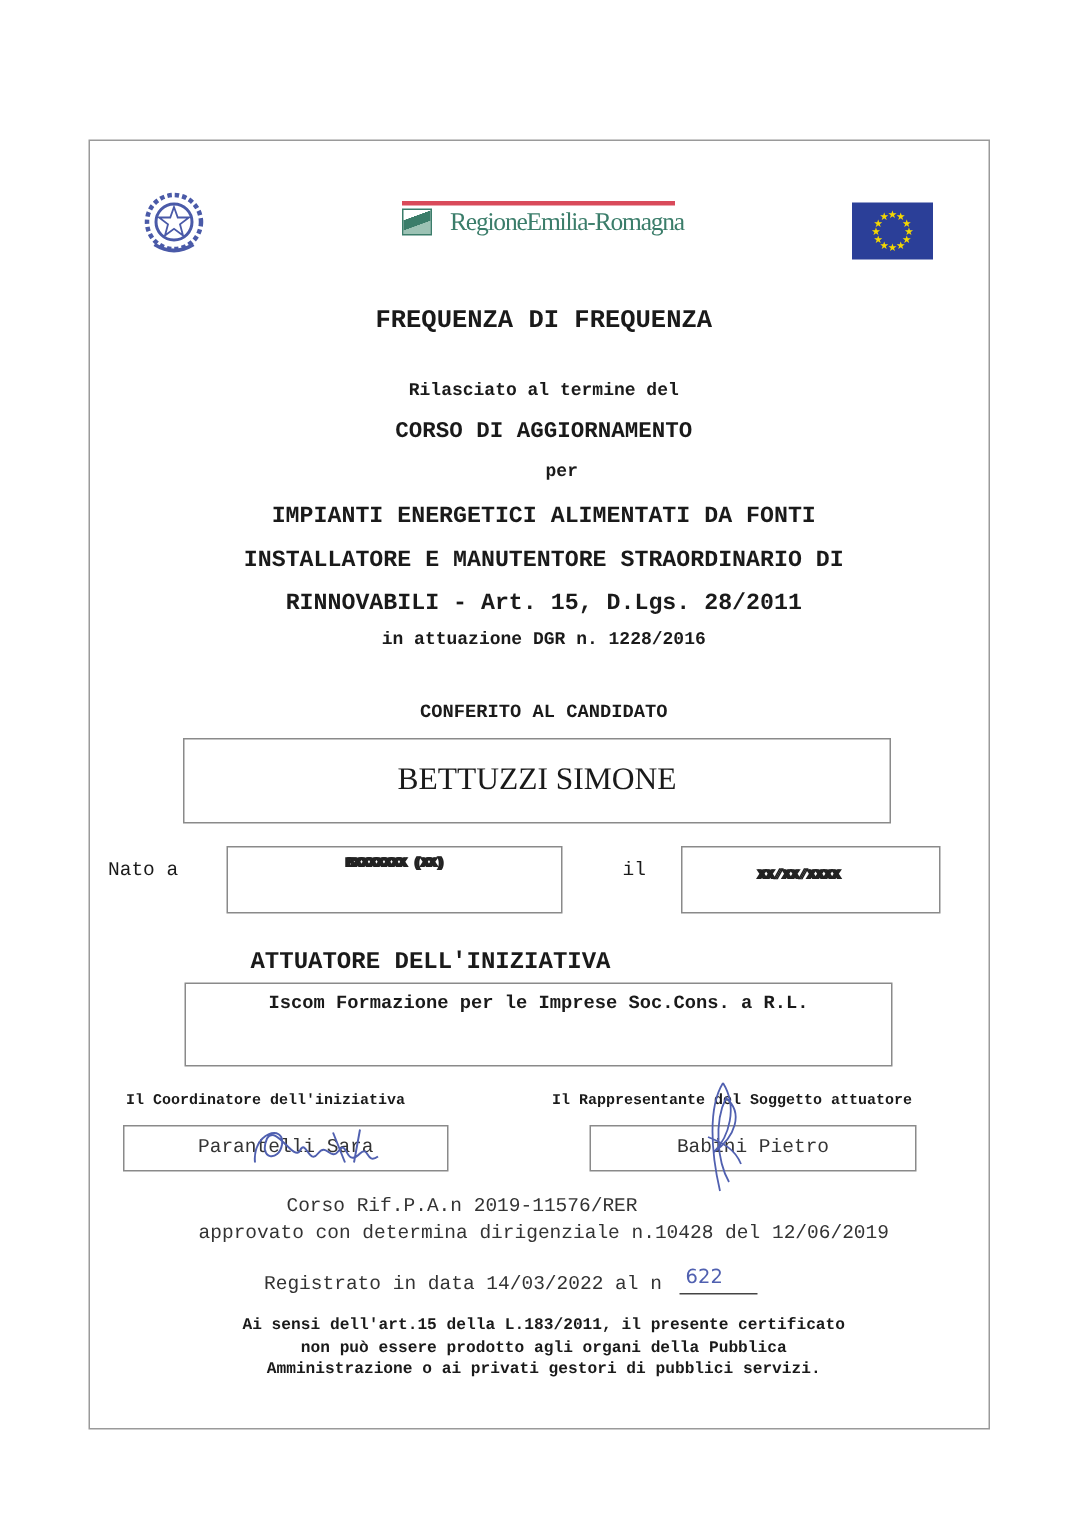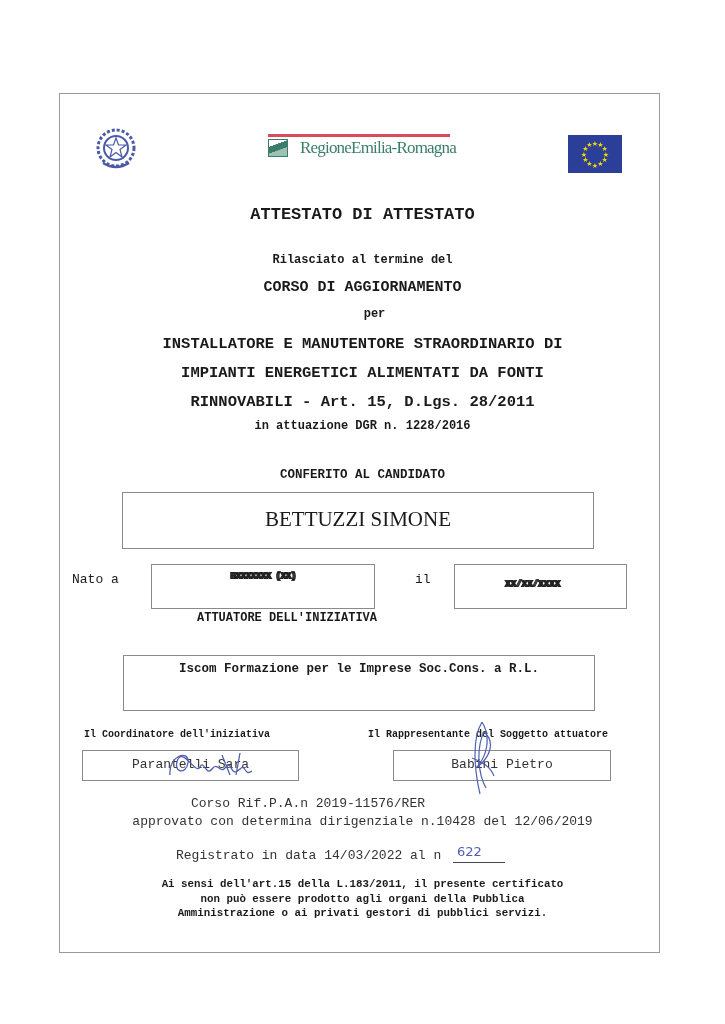--- a/index.html
+++ b/index.html
@@ -46,47 +46,47 @@
       <text x="17.473720558371173" y="27" font-size="7" text-anchor="middle" fill="#f5d800">★</text>
       <text x="16" y="21.5" font-size="7" text-anchor="middle" fill="#f5d800">★</text>
       <text x="17.473720558371173" y="16.000000000000004" font-size="7" text-anchor="middle" fill="#f5d800">★</text>
       <text x="21.499999999999993" y="11.973720558371177" font-size="7" text-anchor="middle" fill="#f5d800">★</text>
       <text x="26.999999999999996" y="10.5" font-size="7" text-anchor="middle" fill="#f5d800">★</text>
       <text x="32.5" y="11.973720558371175" font-size="7" text-anchor="middle" fill="#f5d800">★</text>
       <text x="36.52627944162882" y="15.999999999999995" font-size="7" text-anchor="middle" fill="#f5d800">★</text>
     </svg>
 </div>
 
-<div class="abs mono b center" style="left:0;width:725px;top:205px;font-size:17px;">ATTESTATO DI ATTESTATO</div>
+<div class="abs mono b center" style="left:0;width:725px;top:205px;font-size:17px;">FREQUENZA DI FREQUENZA</div>
 <div class="abs mono b center" style="left:0;width:725px;top:253px;font-size:12px;">Rilasciato al termine del</div>
 <div class="abs mono center" style="left:0;width:725px;top:279px;font-size:15px;font-weight:600;">CORSO DI AGGIORNAMENTO</div>
 <div class="abs mono b center" style="left:0;width:725px;top:307px;font-size:12px;padding-left:12px;">per</div>
 
 <div class="abs mono b center" style="left:0;width:725px;top:330px;font-size:15.5px;line-height:29px;">
+  <div>IMPIANTI ENERGETICI ALIMENTATI DA FONTI</div>
   <div>INSTALLATORE E MANUTENTORE STRAORDINARIO DI</div>
-  <div>IMPIANTI ENERGETICI ALIMENTATI DA FONTI</div>
   <div>RINNOVABILI - Art. 15, D.Lgs. 28/2011</div>
 </div>
 <div class="abs mono b center" style="left:0;width:725px;top:419px;font-size:12px;">in attuazione DGR n. 1228/2016</div>
 
 <div class="abs mono b center" style="left:0;width:725px;top:468px;font-size:12.5px;">CONFERITO AL CANDIDATO</div>
 <div class="box" style="left:122px;top:492px;width:472px;height:57px;">
   <div class="serif center" style="position:absolute;left:0;right:0;top:14px;font-size:21px;">BETTUZZI SIMONE</div>
 </div>
 
 <div class="abs mono" style="left:72px;top:572px;font-size:13px;">Nato a</div>
 <div class="box" style="left:151px;top:564px;width:224px;height:45px;">
   <div class="mono b center" style="position:absolute;left:0;right:0;top:6px;font-size:10px;letter-spacing:-1px;color:#222;text-shadow:1px 0 #222,-1px 0 #222;">BXXXXXXX (XX)</div>
 </div>
 <div class="abs mono" style="left:415px;top:572px;font-size:13px;">il</div>
 <div class="box" style="left:454px;top:564px;width:173px;height:45px;">
   <div class="mono b center" style="position:absolute;left:0;right:16px;top:14px;font-size:10px;letter-spacing:-0.5px;color:#222;text-shadow:1px 0 #222,-1px 0 #222;">XX/XX/XXXX</div>
 </div>
 
-<div class="abs mono b center" style="left:0;width:574px;top:611px;font-size:12px;">ATTUATORE DELL'INIZIATIVA</div>
+<div class="abs mono b center" style="left:0;width:574px;top:632px;font-size:16px;">ATTUATORE DELL'INIZIATIVA</div>
 <div class="box" style="left:123px;top:655px;width:472px;height:56px;padding-left:14px;">
   <div class="mono b center" style="position:absolute;left:0;right:0;top:6px;font-size:12.5px;">Iscom Formazione per le Imprese Soc.Cons. a R.L.</div>
 </div>
 
 <div class="abs mono b" style="left:84px;top:729px;font-size:10px;">Il Coordinatore dell'iniziativa</div>
 <div class="box" style="left:82px;top:750px;width:217px;height:31px;">
   <div class="mono center" style="position:absolute;left:0;right:0;top:6px;font-size:13px;color:#333;">Parantelli Sara</div>
 </div>
 <svg class="sig" style="left:160px;top:745px;" width="110" height="40">
   <path d="M10 30 C8 10 30 4 28 18 C26 30 12 28 18 14 C24 4 36 30 40 22 C44 14 46 32 52 24 C58 16 60 30 66 22 C72 14 70 34 80 24 C86 18 84 32 92 26 M62 10 L70 30 M80 8 L76 30" fill="none" stroke="#5060b0" stroke-width="1.3"></path>

